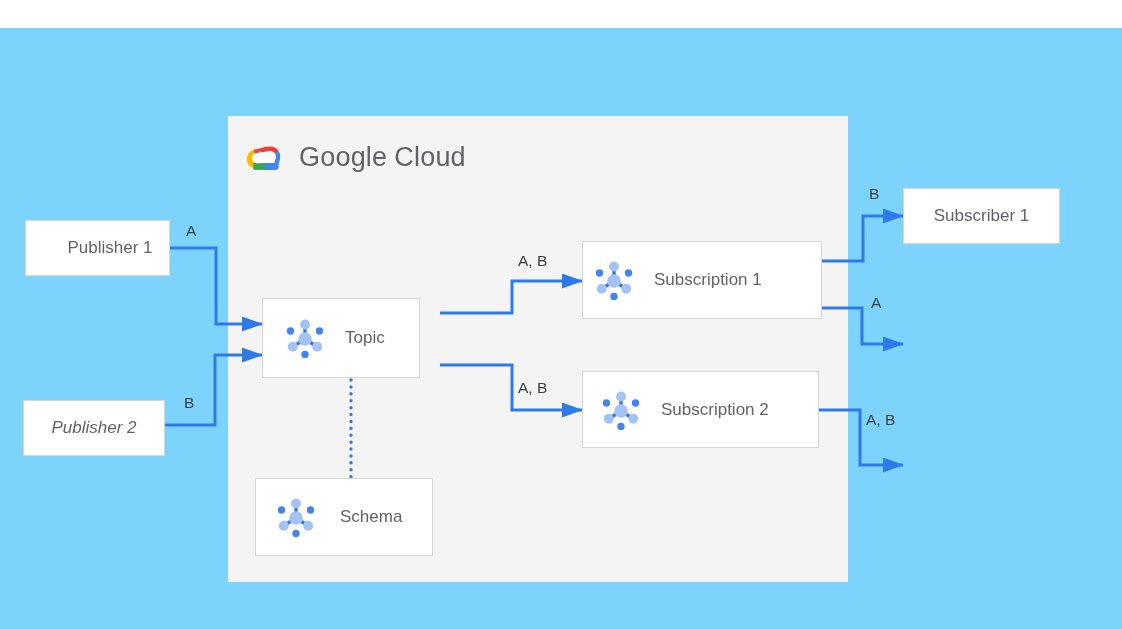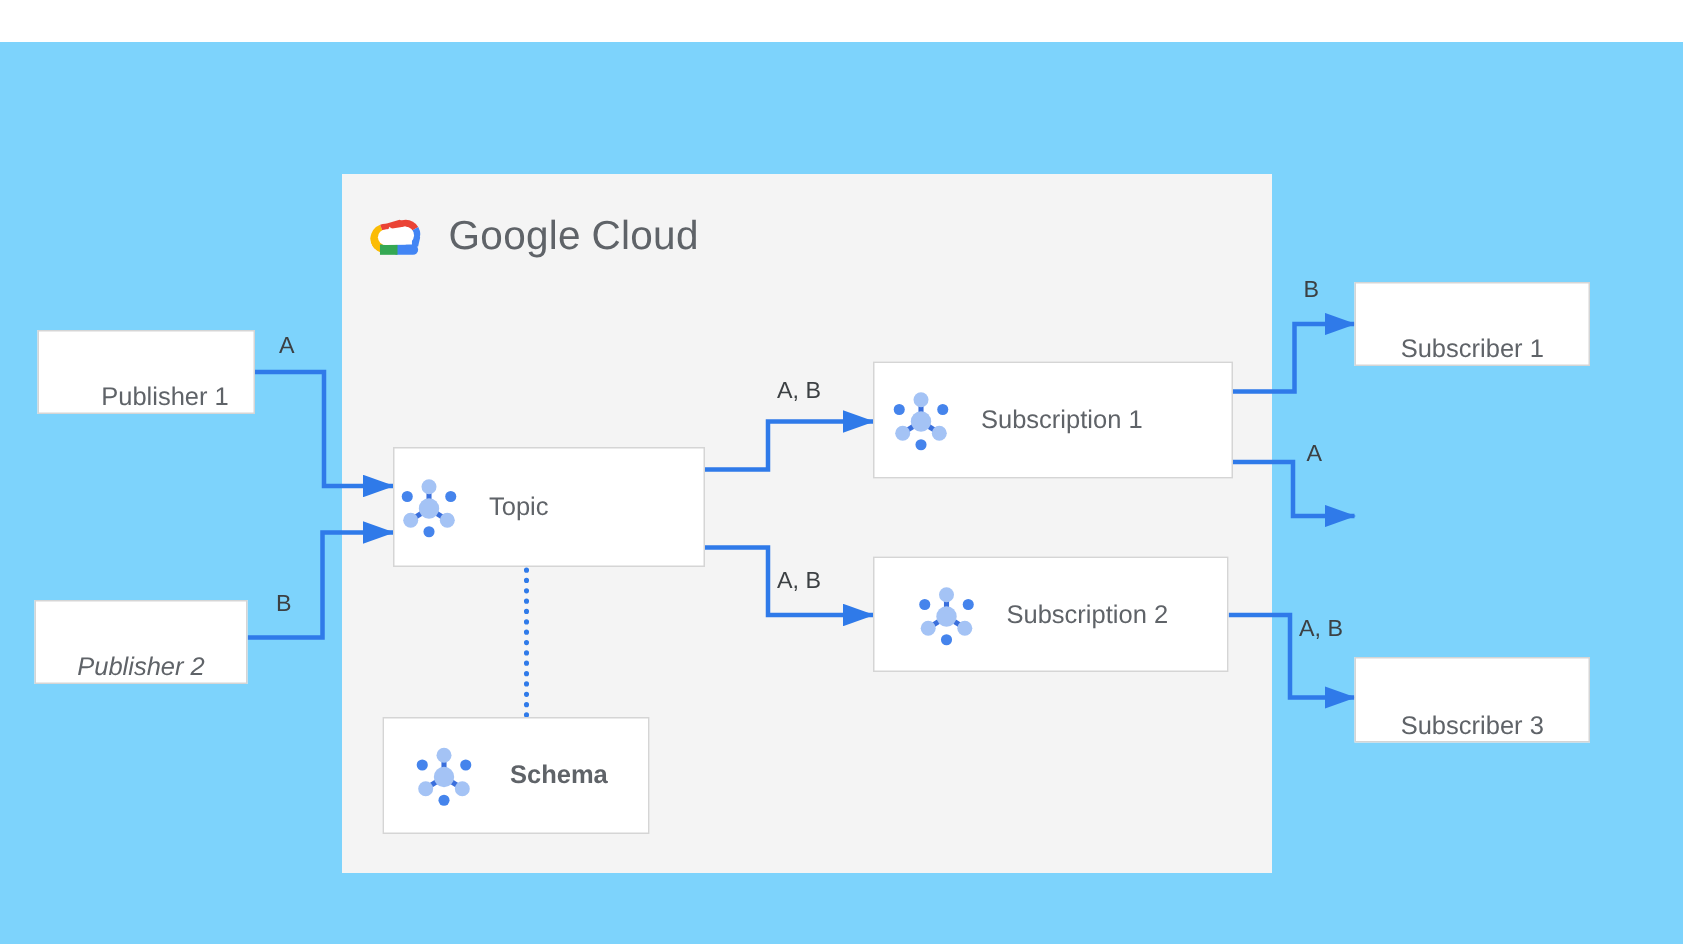--- a/index.html
+++ b/index.html
@@ -53,34 +53,34 @@
   .node {
     position: absolute;
     background: #ffffff;
     border: 1px solid #d5d5d5;
     box-sizing: border-box;
     display: flex;
     align-items: center;
     color: #5f6368;
     font-size: 17px;
   }
-  .node.centered { justify-content: center; align-items: flex-end; }
+  .node.centered { justify-content: center; }
   .node .label { white-space: nowrap; }
   .node.iconic { justify-content: flex-start; }
   .icon-wrap {
     display: inline-flex;
     flex: 0 0 auto;
   }
   
   .n-publisher1   { left: 25px;  top: 192px; width: 145px; height: 56px; padding-left: 25px; }
   .n-publisher2   { left: 23px;  top: 372px; width: 142px; height: 56px; font-style: italic; }
-  .n-topic        { left: 262px; top: 270px; width: 208px; height: 80px; gap: 17px; }
+  .n-topic        { left: 262px; top: 270px; width: 158px; height: 80px; padding-left: 19px; gap: 17px; }
   .n-subscription1{ left: 582px; top: 213px; width: 240px; height: 78px; padding-left: 8px; gap: 17px; }
-  .n-subscription2{ left: 582px; top: 343px; width: 237px; height: 77px; padding-left: 25px; gap: 17px; text-align: right; }
-  .n-schema       { left: 255px; top: 450px; width: 178px; height: 78px; padding-left: 17px; gap: 21px; font-weight: bold; }
+  .n-subscription2{ left: 582px; top: 343px; width: 237px; height: 77px; padding-left: 15px; gap: 17px; text-align: right; }
+  .n-schema       { left: 255px; top: 450px; width: 178px; height: 78px; padding-left: 17px; gap: 21px; }
   .n-subscriber1  { left: 903px; top: 160px; width: 157px; height: 56px; }
   .n-subscriber2  { left: 903px; top: 286px; width: 157px; height: 56px; }
   .n-subscriber3  { left: 903px; top: 410px; width: 157px; height: 57px; }
   
   .edge-label {
     position: absolute;
     font-size: 15.5px;
     color: #3c4043;
     white-space: nowrap;
   }
@@ -162,23 +162,20 @@
 
   <div class="node centered n-publisher1">
     <span class="label">Publisher 1</span>
   </div>
   <div class="node centered n-publisher2">
     <span class="label">Publisher 2</span>
   </div>
   <div class="node centered n-subscriber1">
     <span class="label">Subscriber 1</span>
   </div>
-  <div class="node centered n-subscriber3">
-    <span class="label">Subscriber 3</span>
-  </div>
 
   <div class="node iconic n-topic">
     <span class="icon-wrap">
       <svg width="46" height="46" viewBox="0 0 46 46">
           <use href="#pubsub-icon"></use>
         </svg>
     </span>
     <span class="label">Topic</span>
   </div>
   <div class="node iconic n-subscription1">

